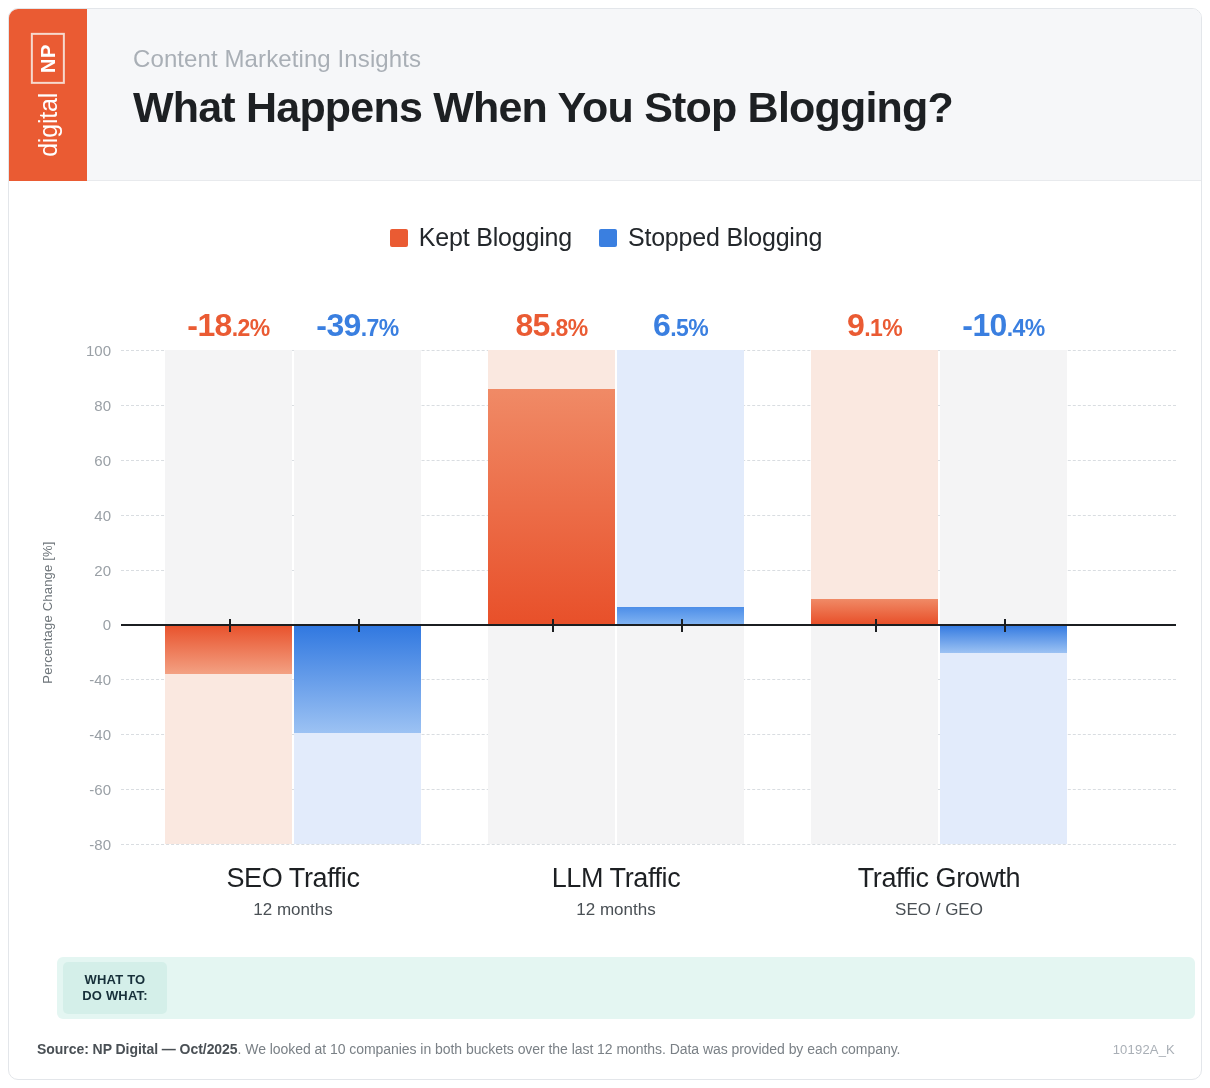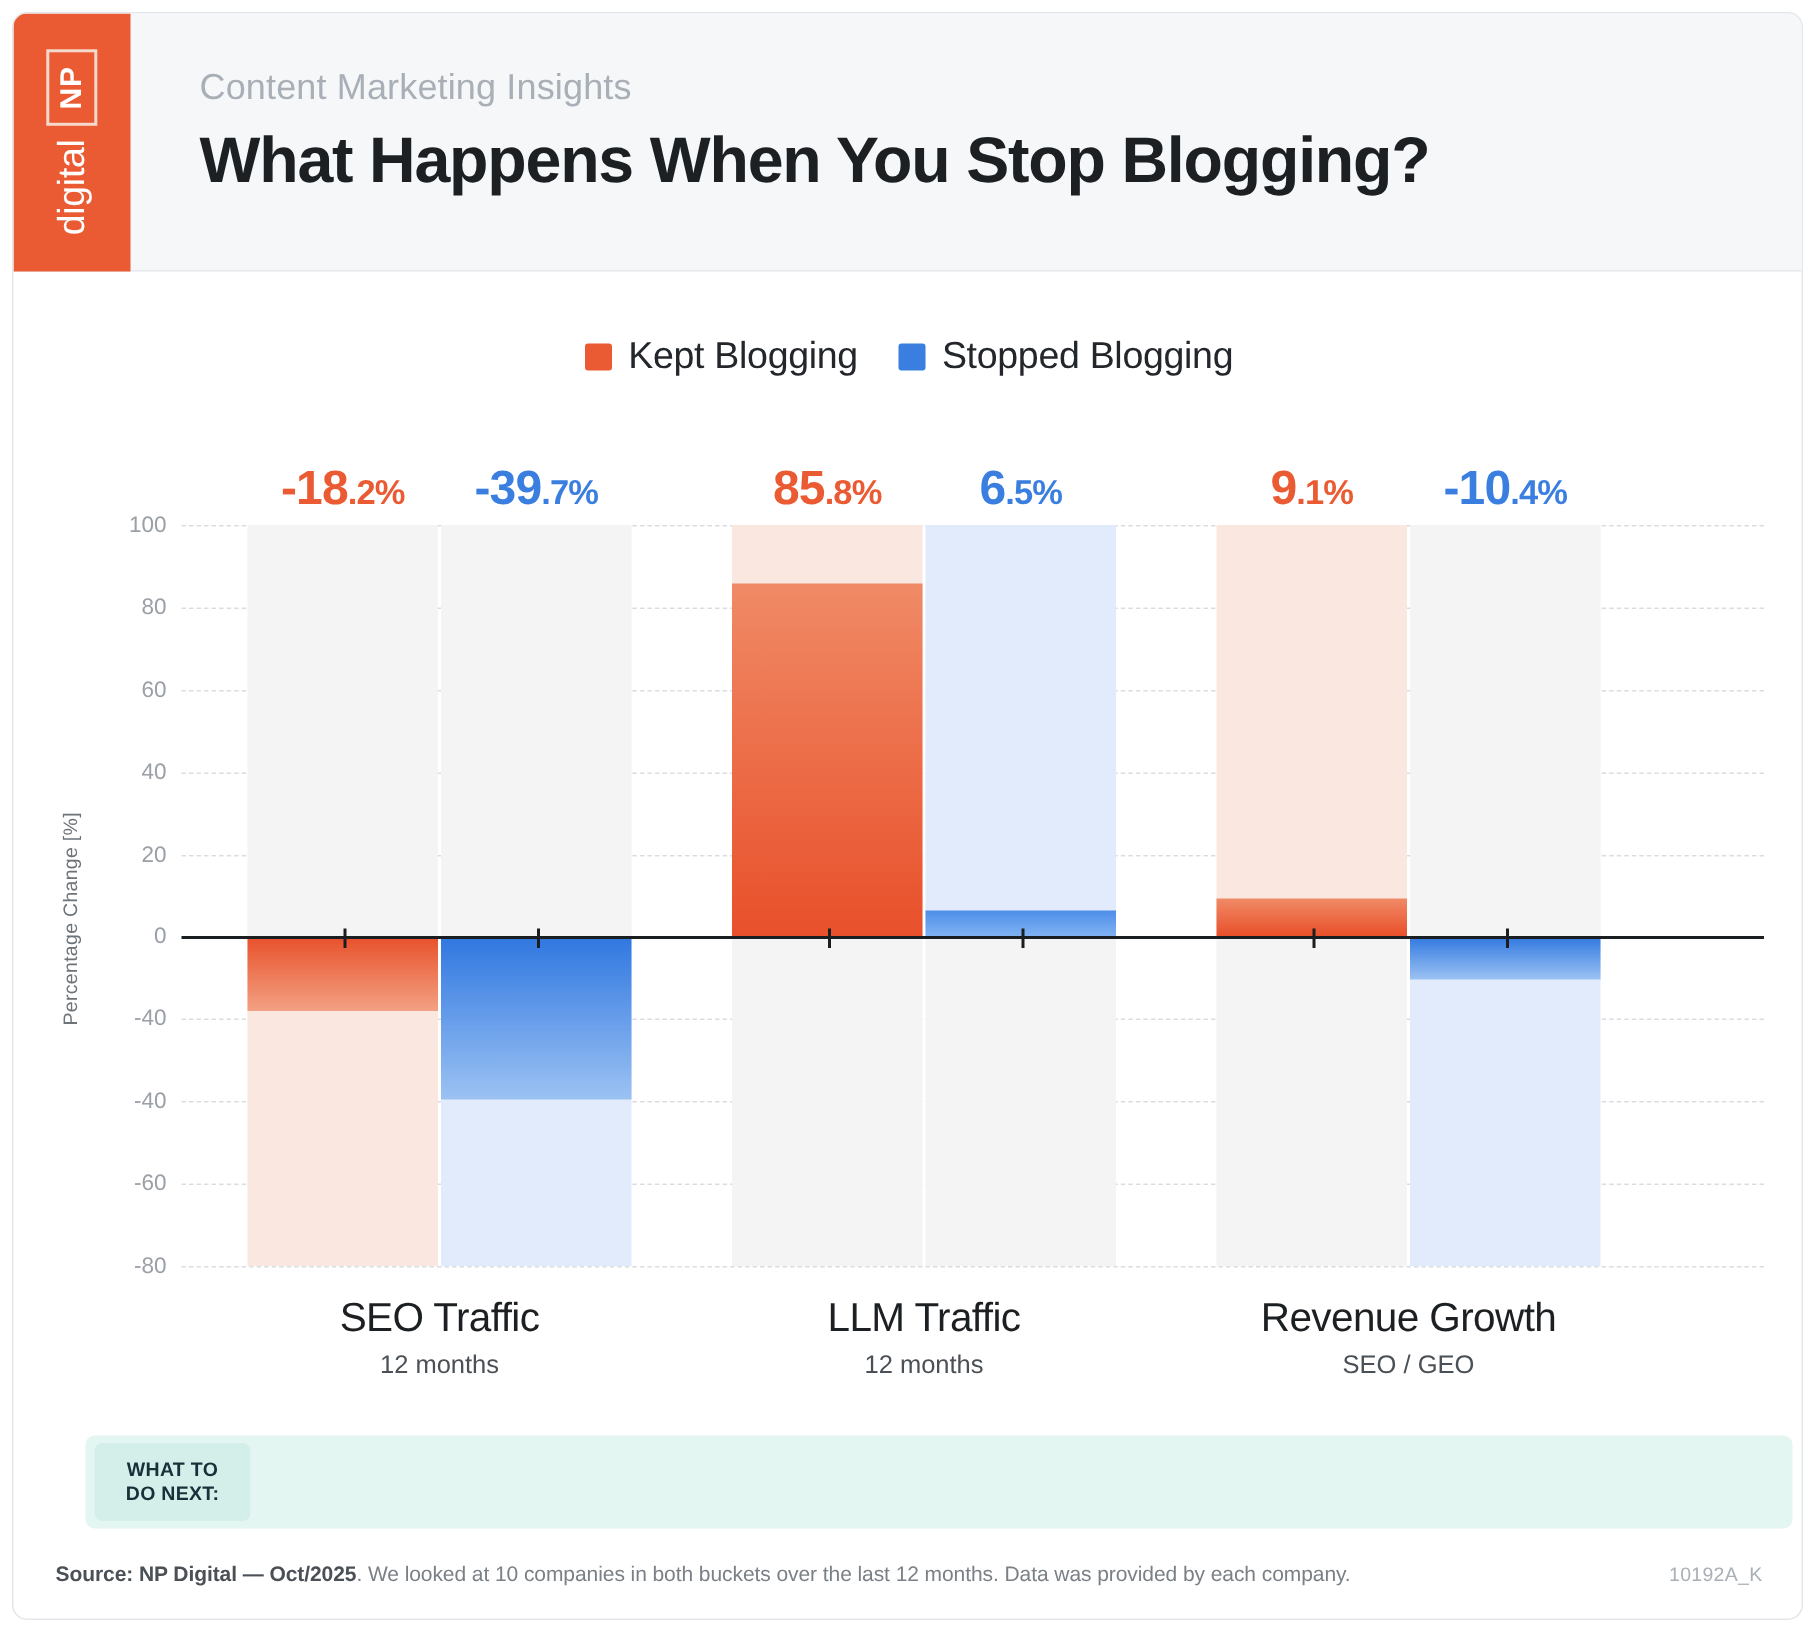--- a/index.html
+++ b/index.html
@@ -369,30 +369,30 @@
       <div id="cat-layer">
           <div class="cat-label" style="left: 284px; top: 855px;">
             <div class="cat-main">SEO Traffic</div>
             <div class="cat-sub">12 months</div>
           </div>
           <div class="cat-label" style="left: 607px; top: 855px;">
             <div class="cat-main">LLM Traffic</div>
             <div class="cat-sub">12 months</div>
           </div>
           <div class="cat-label" style="left: 930px; top: 855px;">
-            <div class="cat-main">Revenue Growth</div>
+            <div class="cat-main">Traffic Growth</div>
             <div class="cat-sub">SEO / GEO</div>
           </div>
         </div>
     </div>
 
     <div class="callout">
       <div class="callout-badge">
         <span>WHAT TO</span>
-        <span>DO NEXT:</span>
+        <span>DO WHAT:</span>
       </div>
     </div>
 
     <div class="footer">
       <div class="footer-source">
         <b>Source: NP Digital — Oct/2025</b><span>. We looked at 10 companies in both buckets over the last 12 months. Data was provided by each company.</span>
       </div>
       <div class="footer-code">10192A_K</div>
     </div>
 

